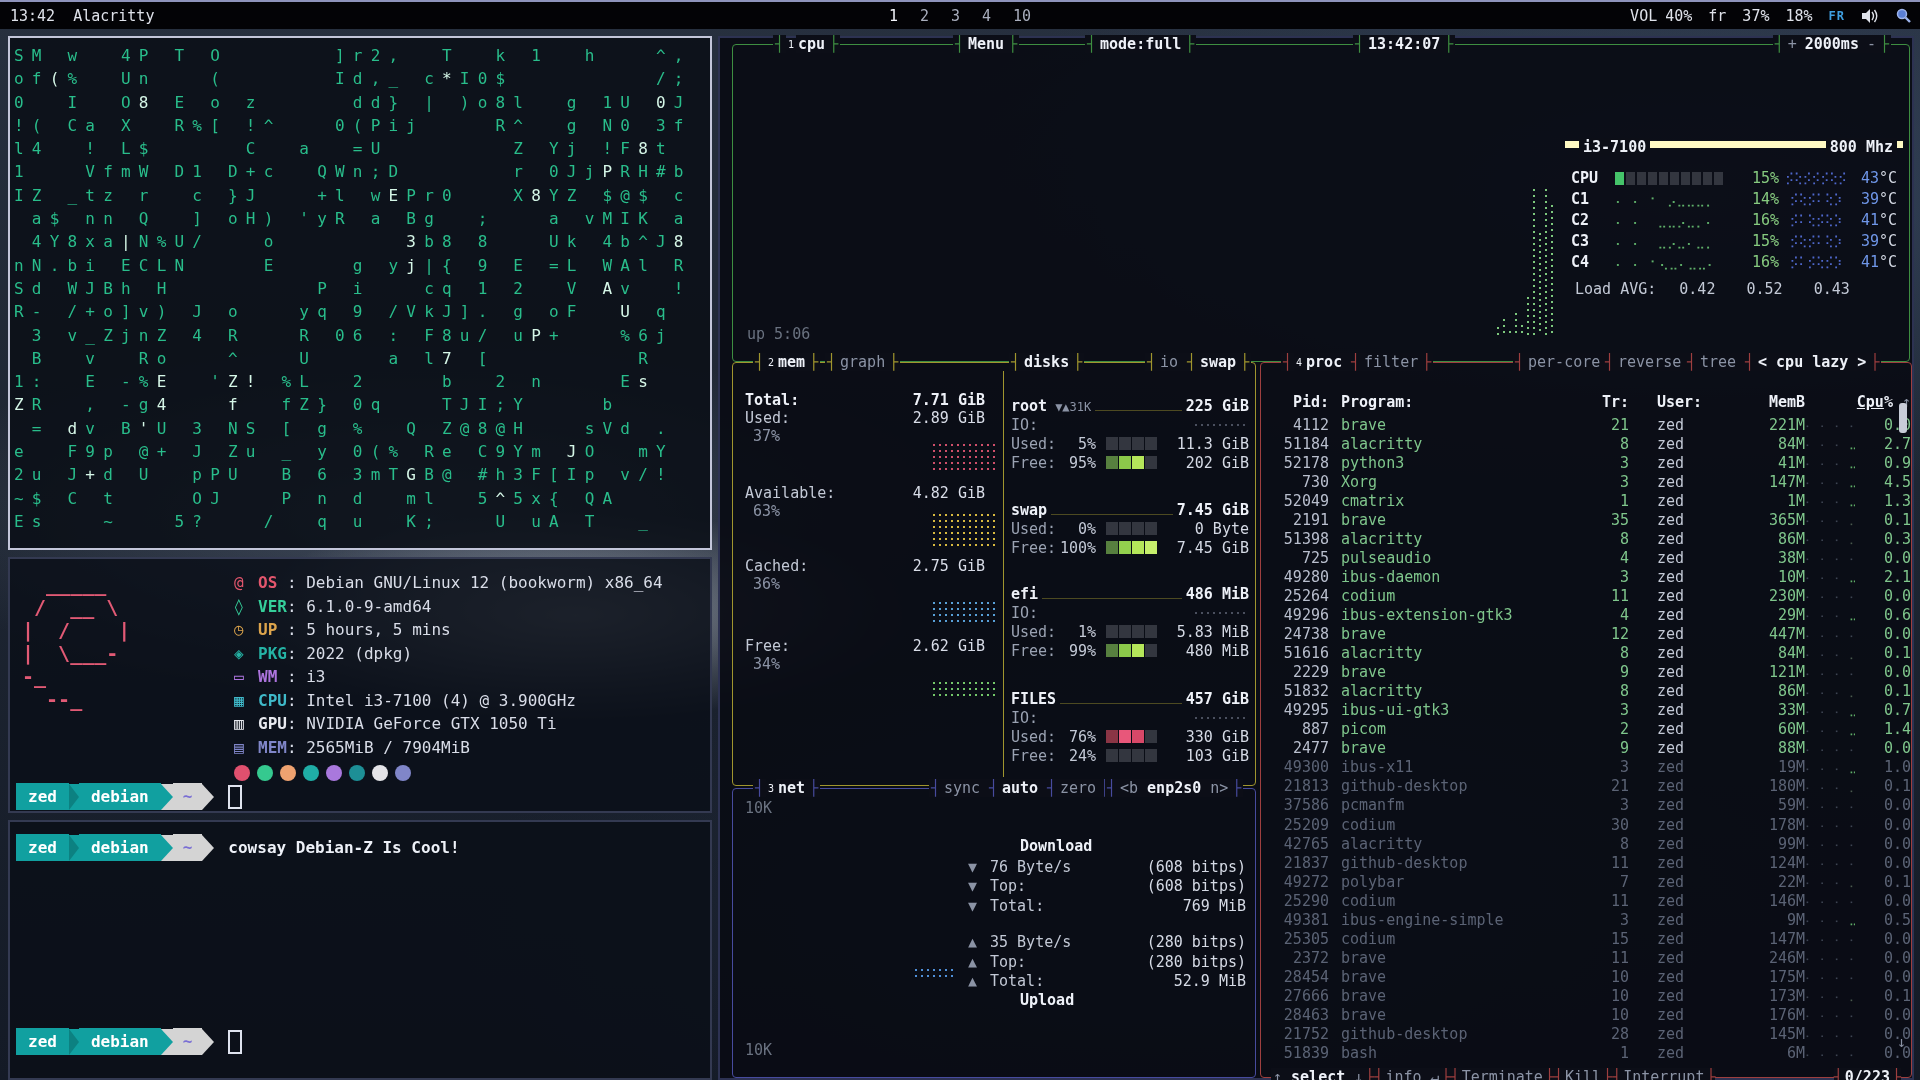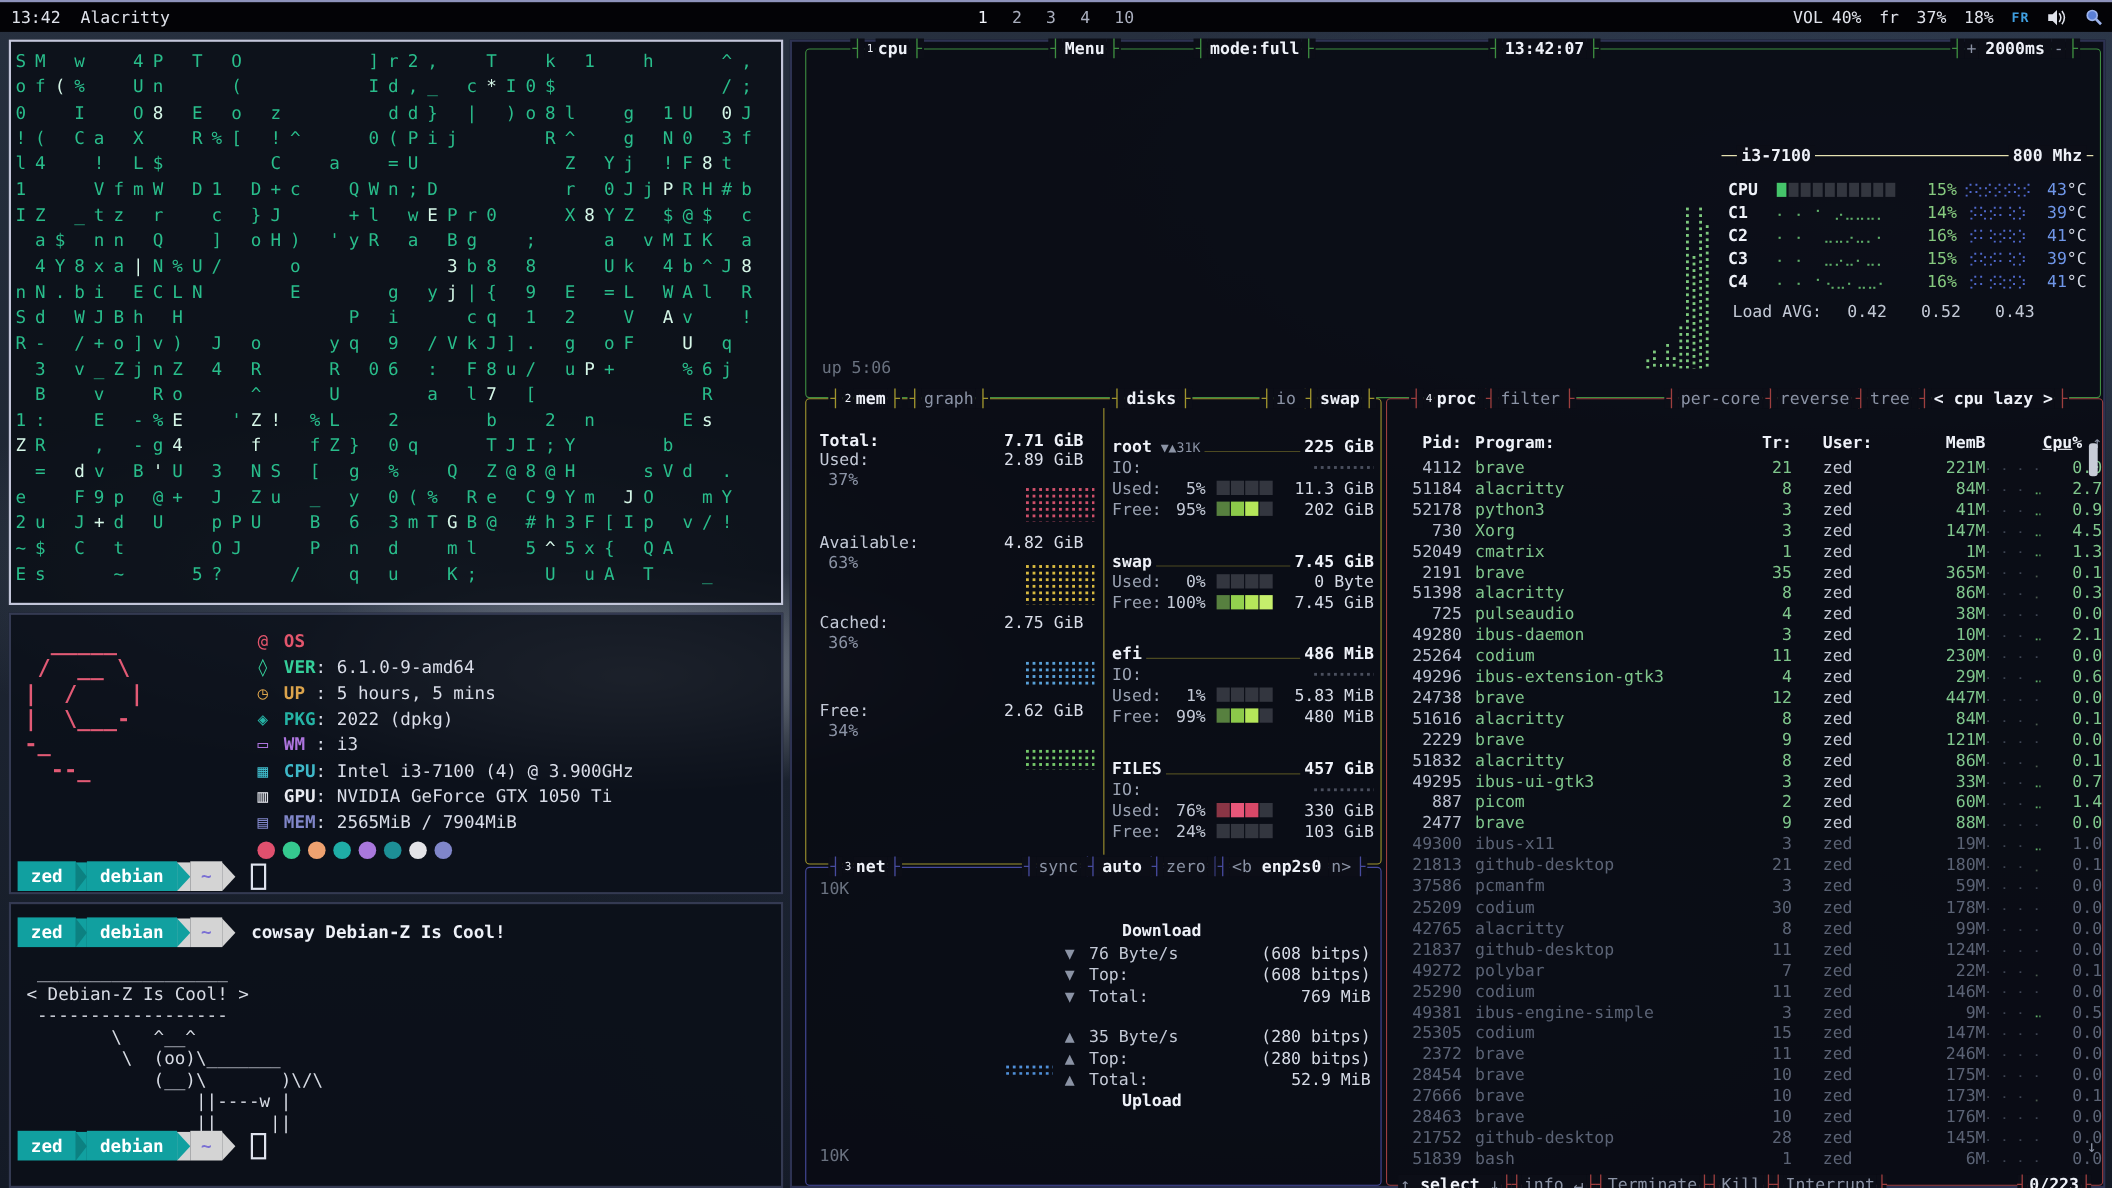--- a/index.html
+++ b/index.html
@@ -58,21 +58,21 @@
   #box-proc{--c:#9e3f3f;left:540px;top:324px;width:652px;height:716px;}
   .bl{position:absolute;top:-11px;display:flex;align-items:center;height:20px;background:transparent;font-size:15px;white-space:pre;}
   .bl>span{background:#0c0e17;padding:0 2px;}
   .tick{color:var(--c);background:#0c0e17;}
   .bname{font-weight:bold;color:#eef1f8;}
   .bsup{color:#eef1f8;font-size:10px;vertical-align:top;background:#0c0e17;padding-top:0;}
   .btab{color:#8b93a5;}
   .bwhite{font-weight:bold;color:#eef1f8;}
   .bdim{color:#8b93a5;}
   
-  #cpu-panel{position:absolute;left:832px;top:96px;width:338px;height:186px;border-top:1px solid #fef9c3;}
+  #cpu-panel{position:absolute;left:832px;top:96px;width:338px;height:186px;border-top:7px solid #fef9c3;}
   #cpu-panel .pl-label{position:absolute;top:-10px;left:14px;background:#0c0e17;padding:0 4px;font-weight:bold;color:#eef1f8;}
   #cpu-panel .pl-right{position:absolute;top:-10px;right:6px;background:#0c0e17;padding:0 4px;font-weight:bold;color:#eef1f8;text-align:center;}
   .core-row{position:absolute;left:6px;width:326px;height:20px;display:flex;align-items:center;}
   .core-name{width:44px;font-weight:bold;color:#eef1f8;}
   .core-mid{width:118px;color:#5fb06a;font-size:13px;overflow:hidden;white-space:pre;}
   .core-pct{width:46px;text-align:right;color:#86ca7f;}
   .core-br{width:74px;text-align:center;color:#4f68cc;font-size:12px;overflow:hidden;white-space:pre;}
   .core-temp{flex:1;text-align:right;color:#6f96e8;}
   .core-temp .u{color:#d5dae5;}
   .cpubar{display:flex;gap:2px;}
@@ -207,20 +207,21 @@
     <pre id="fetch-ascii">  _____
  /  __ \
 |  /    |
 |  \___-
 -_
   --_</pre>
     <div id="fetch-info">
         <div class="fi-row">
           <span class="fi-icon" style="color:#e3566d">@</span>
           <span class="fi-label" style="color:#e3566d">OS </span>
+          <span class="fi-val">: Debian GNU/Linux 12 (bookworm) x86_64</span>
         </div>
         <div class="fi-row">
           <span class="fi-icon" style="color:#35cf9a">◊</span>
           <span class="fi-label" style="color:#35cf9a">VER</span>
           <span class="fi-val">: 6.1.0-9-amd64</span>
         </div>
         <div class="fi-row">
           <span class="fi-icon" style="color:#dca44c">◷</span>
           <span class="fi-label" style="color:#dca44c">UP </span>
           <span class="fi-val">: 5 hours, 5 mins</span>
@@ -275,28 +276,20 @@
   <div class="win" id="win-cow">
     <div class="prompt" id="prompt-cow1">
         <span class="pseg">zed</span>
         <span class="pchev"></span>
         <span class="pseg" style="font-weight:bold;">debian</span>
         <span class="parrow1"></span>
         <span class="pseg2">~</span>
         <span class="parrow2"></span>
         <span class="pcmd">cowsay Debian-Z Is Cool!</span>
       </div>
-    <pre id="cow-out"> __________________
-&lt; Debian-Z Is Cool! &gt;
- ------------------
-        \   ^__^
-         \  (oo)\_______
-            (__)\       )\/\
-                ||----w |
-                ||     ||</pre>
     <div class="prompt" id="prompt-cow2">
         <span class="pseg">zed</span>
         <span class="pchev"></span>
         <span class="pseg" style="font-weight:bold;">debian</span>
         <span class="parrow1"></span>
         <span class="pseg2">~</span>
         <span class="parrow2"></span>
         <span class="pcursor"></span>
       </div>
   </div>

